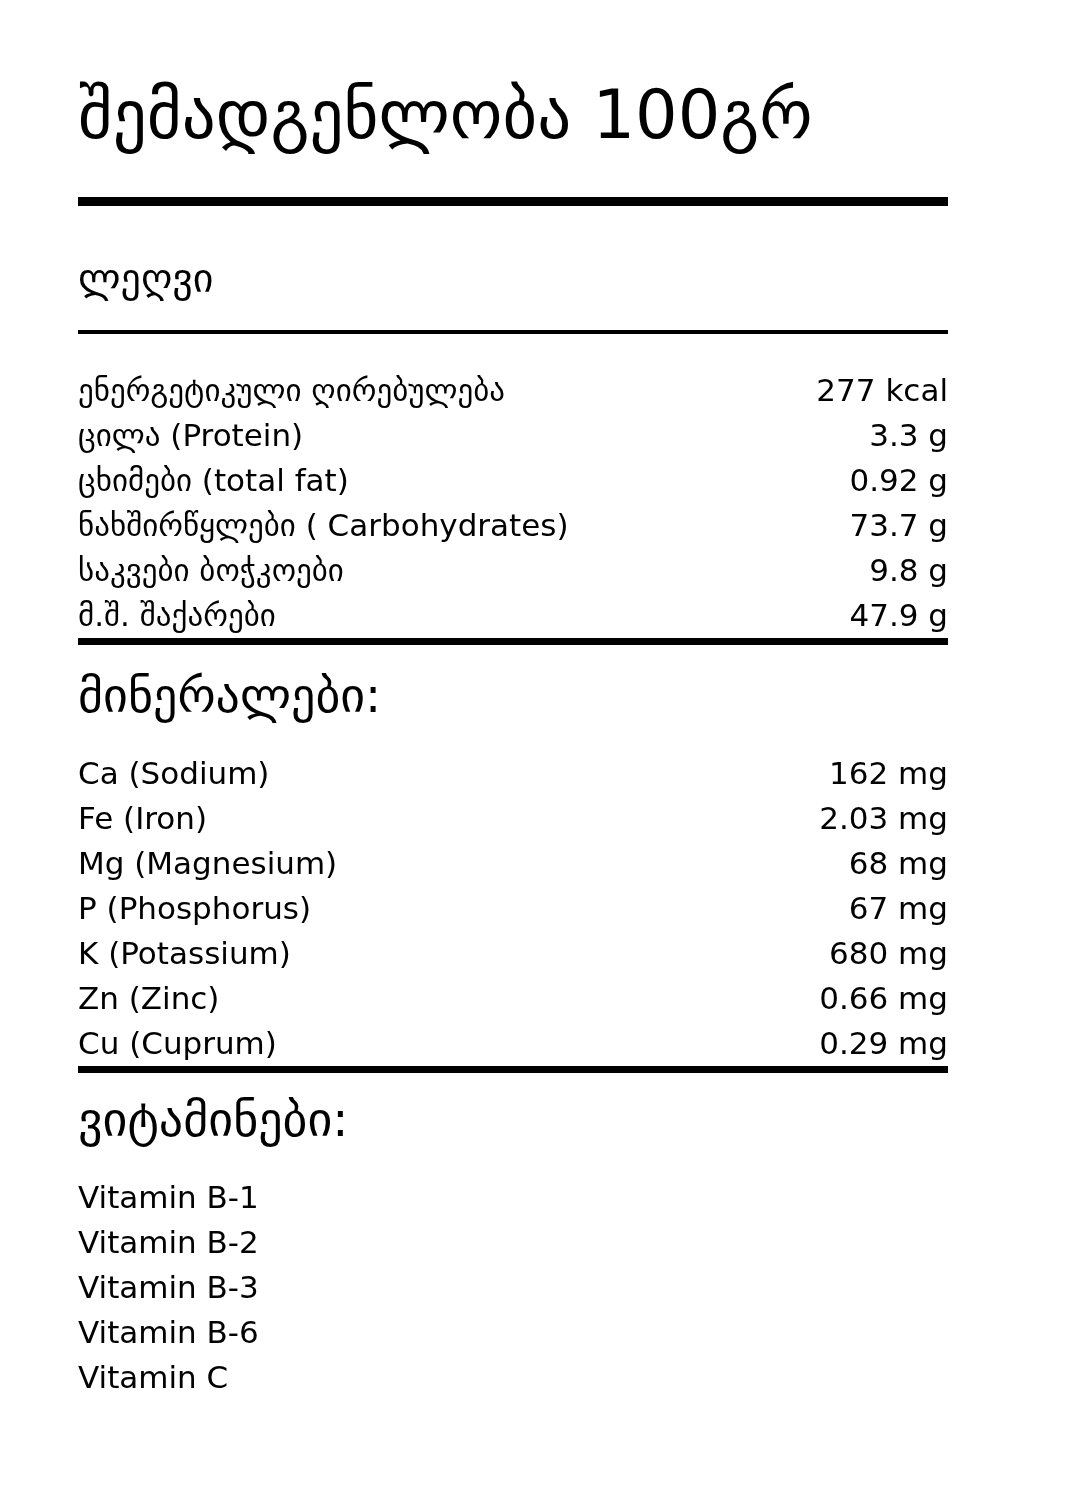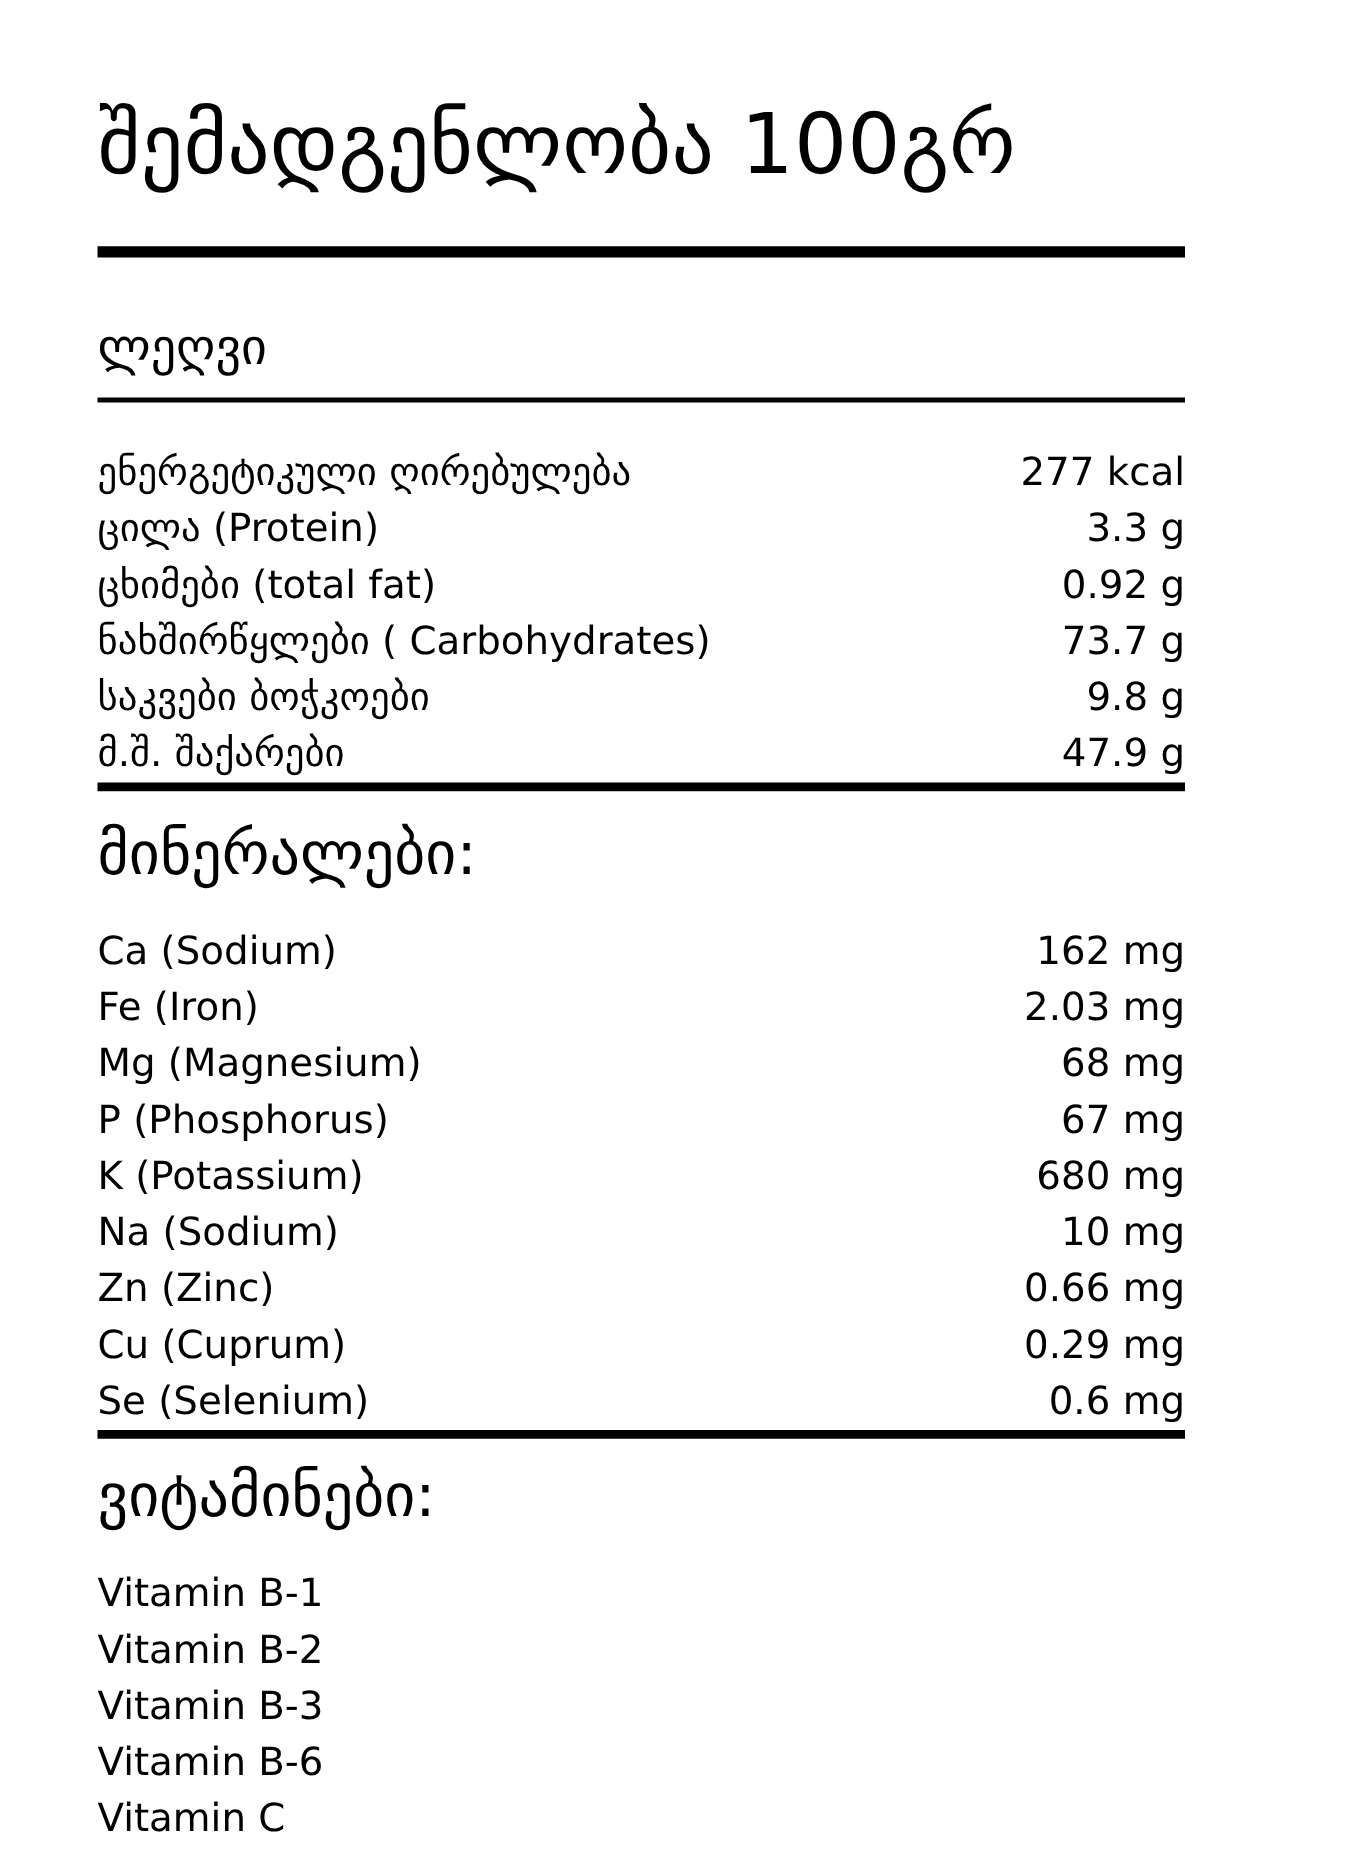--- a/index.html
+++ b/index.html
@@ -24,21 +24,21 @@
     line-height: 1;
     margin: 0;
     padding-bottom: 48px;
     border-bottom: 9px solid #000000;
   }
   .product {
     font-size: 40px;
     font-weight: 400;
     line-height: 1;
     margin: 52px 0 0 0;
-    padding-bottom: 20px;
+    padding-bottom: 32px;
     border-bottom: 4px solid #000000;
   }
   .data-table {
     margin-top: 34px;
     border-bottom: 7px solid #000000;
   }
   .data-table.no-rule {
     border-bottom: none;
   }
   .row {
@@ -113,34 +113,26 @@
     </div>
     <div class="row">
       <span class="label">P (Phosphorus)</span>
       <span class="value">67 mg</span>
     </div>
     <div class="row">
       <span class="label">K (Potassium)</span>
       <span class="value">680 mg</span>
     </div>
     <div class="row">
-      <span class="label">Na (Sodium)</span>
-      <span class="value">10 mg</span>
-    </div>
-    <div class="row">
       <span class="label">Zn (Zinc)</span>
       <span class="value">0.66 mg</span>
     </div>
     <div class="row">
       <span class="label">Cu (Cuprum)</span>
       <span class="value">0.29 mg</span>
-    </div>
-    <div class="row">
-      <span class="label">Se (Selenium)</span>
-      <span class="value">0.6 mg</span>
     </div>
   </div>
 
   <h2 class="section-header vitamins">ვიტამინები:</h2>
 
   <div class="data-table vitamins-list no-rule">
     <div class="row">
       <span class="label">Vitamin B-1</span>
     </div>
     <div class="row">

